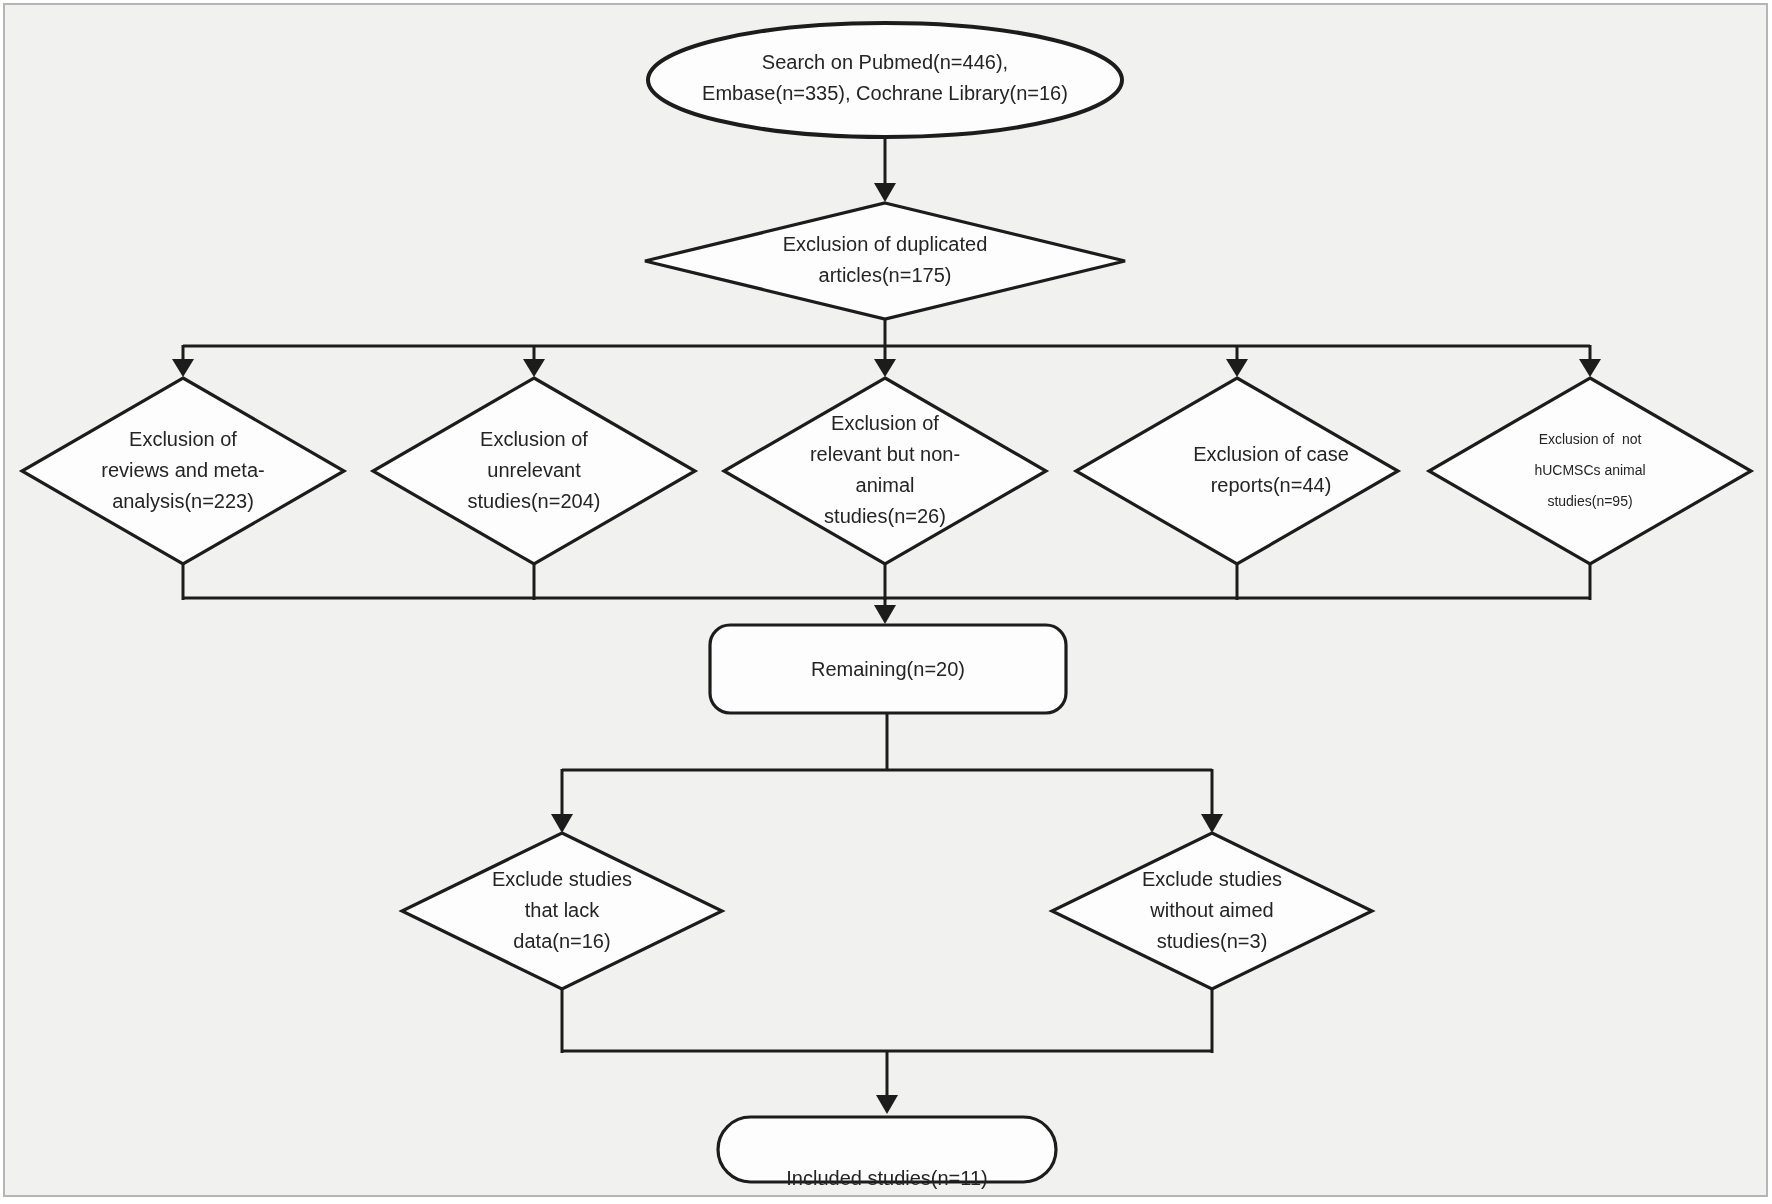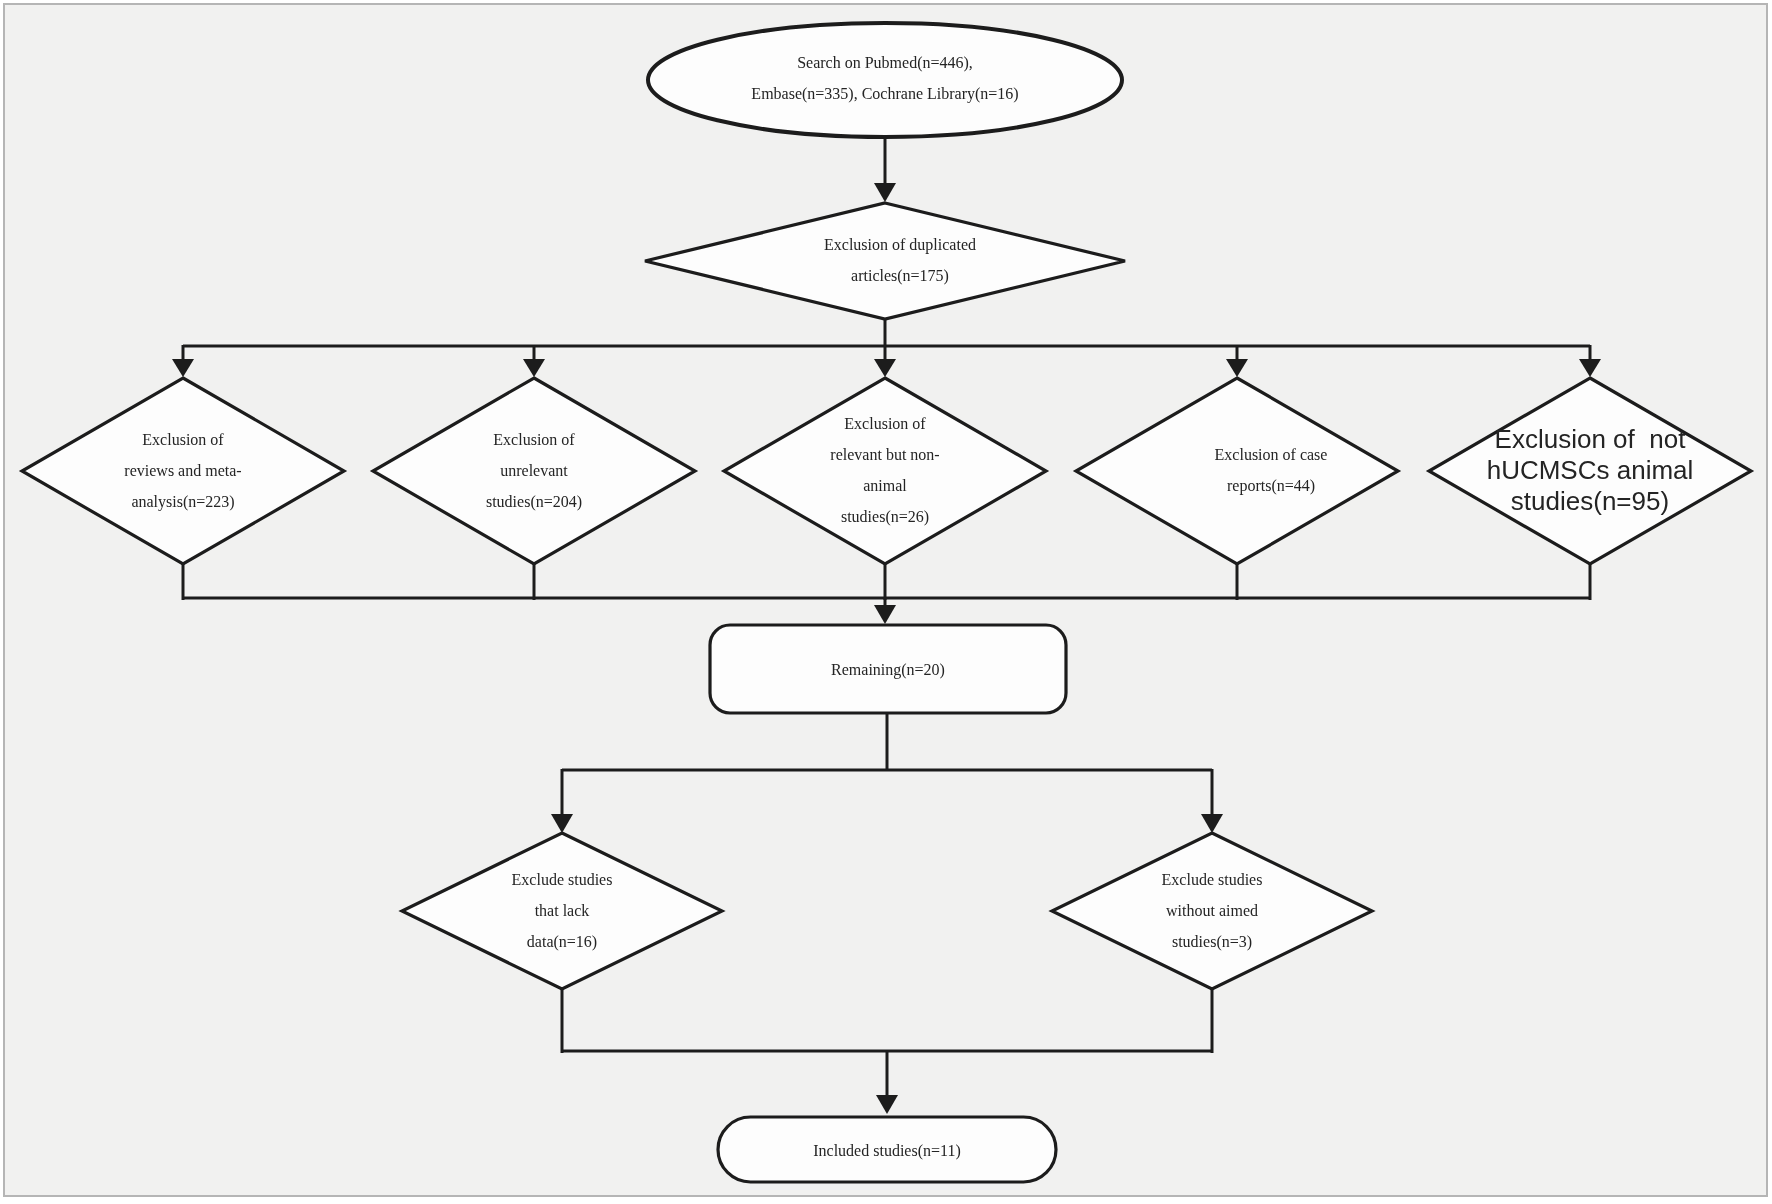--- a/index.html
+++ b/index.html
@@ -20,30 +20,30 @@
   svg.layer {
     position: absolute;
     left: 0; top: 0;
     width: 1772px; height: 1204px;
   }
   .label {
     position: absolute;
     transform: translate(-50%, -50%);
     text-align: center;
     white-space: pre-wrap;
-    font-family: Liberation Serif, serif;
-    font-size: 16px;
+    font-family: Liberation Sans, sans-serif;
+    font-size: 20px;
     line-height: 31px;
     color: #242424;
     width: max-content;
     max-width: 420px;
   }
   .label.sans {
     font-family: "Liberation Sans", "DejaVu Sans", sans-serif;
-    font-size: 26px;
+    font-size: 14px;
   }
 </style>
 </head>
 <body>
 
 <div class="page">
   <div class="figure-frame"></div>
 
   <svg class="layer" viewBox="0 0 1772 1204">
     <g stroke="#1c1c1c" stroke-width="3" fill="none">
@@ -100,21 +100,21 @@
       <polygon points="1590,378 1751,471 1590,564 1429,471" stroke-width="3.2"></polygon>
       <rect x="710" y="625" width="356" height="88" rx="20" ry="20" stroke-width="3.2"></rect>
       <polygon points="562,833 722,911 562,989 402,911" stroke-width="3.2"></polygon>
       <polygon points="1212,833 1372,911 1212,989 1052,911" stroke-width="3.2"></polygon>
       <rect x="718" y="1117" width="338" height="65" rx="32.5" ry="32.5" stroke-width="3.2"></rect>
     </g>
   </svg>
 
   <div class="label" style="left:885px; top:78px;">Search on Pubmed(n=446),
 Embase(n=335), Cochrane Library(n=16)</div>
-  <div class="label" style="left:885px; top:260px;margin-left:15px;">Exclusion of duplicated
+  <div class="label" style="left:885px; top:260px;">Exclusion of duplicated
 articles(n=175)</div>
   <div class="label" style="left:183px; top:470px;">Exclusion of
 reviews and meta-
 analysis(n=223)</div>
   <div class="label" style="left:534px; top:470px;">Exclusion of
 unrelevant
 studies(n=204)</div>
   <div class="label" style="left:885px; top:470px;">Exclusion of
 relevant but non-
 animal
@@ -124,14 +124,14 @@
   <div class="label sans" style="left:1590px; top:470px;">Exclusion of  not
 hUCMSCs animal
 studies(n=95)</div>
   <div class="label" style="left:888px; top:669px;">Remaining(n=20)</div>
   <div class="label" style="left:562px; top:910px;">Exclude studies
 that lack
 data(n=16)</div>
   <div class="label" style="left:1212px; top:910px;">Exclude studies
 without aimed
 studies(n=3)</div>
-  <div class="label" style="left:887px; top:1150px;">Included studies(n=11)</div>
+  <div class="label" style="left:887px; top:1178px;">Included studies(n=11)</div>
 </div>
 
 </body></html>

